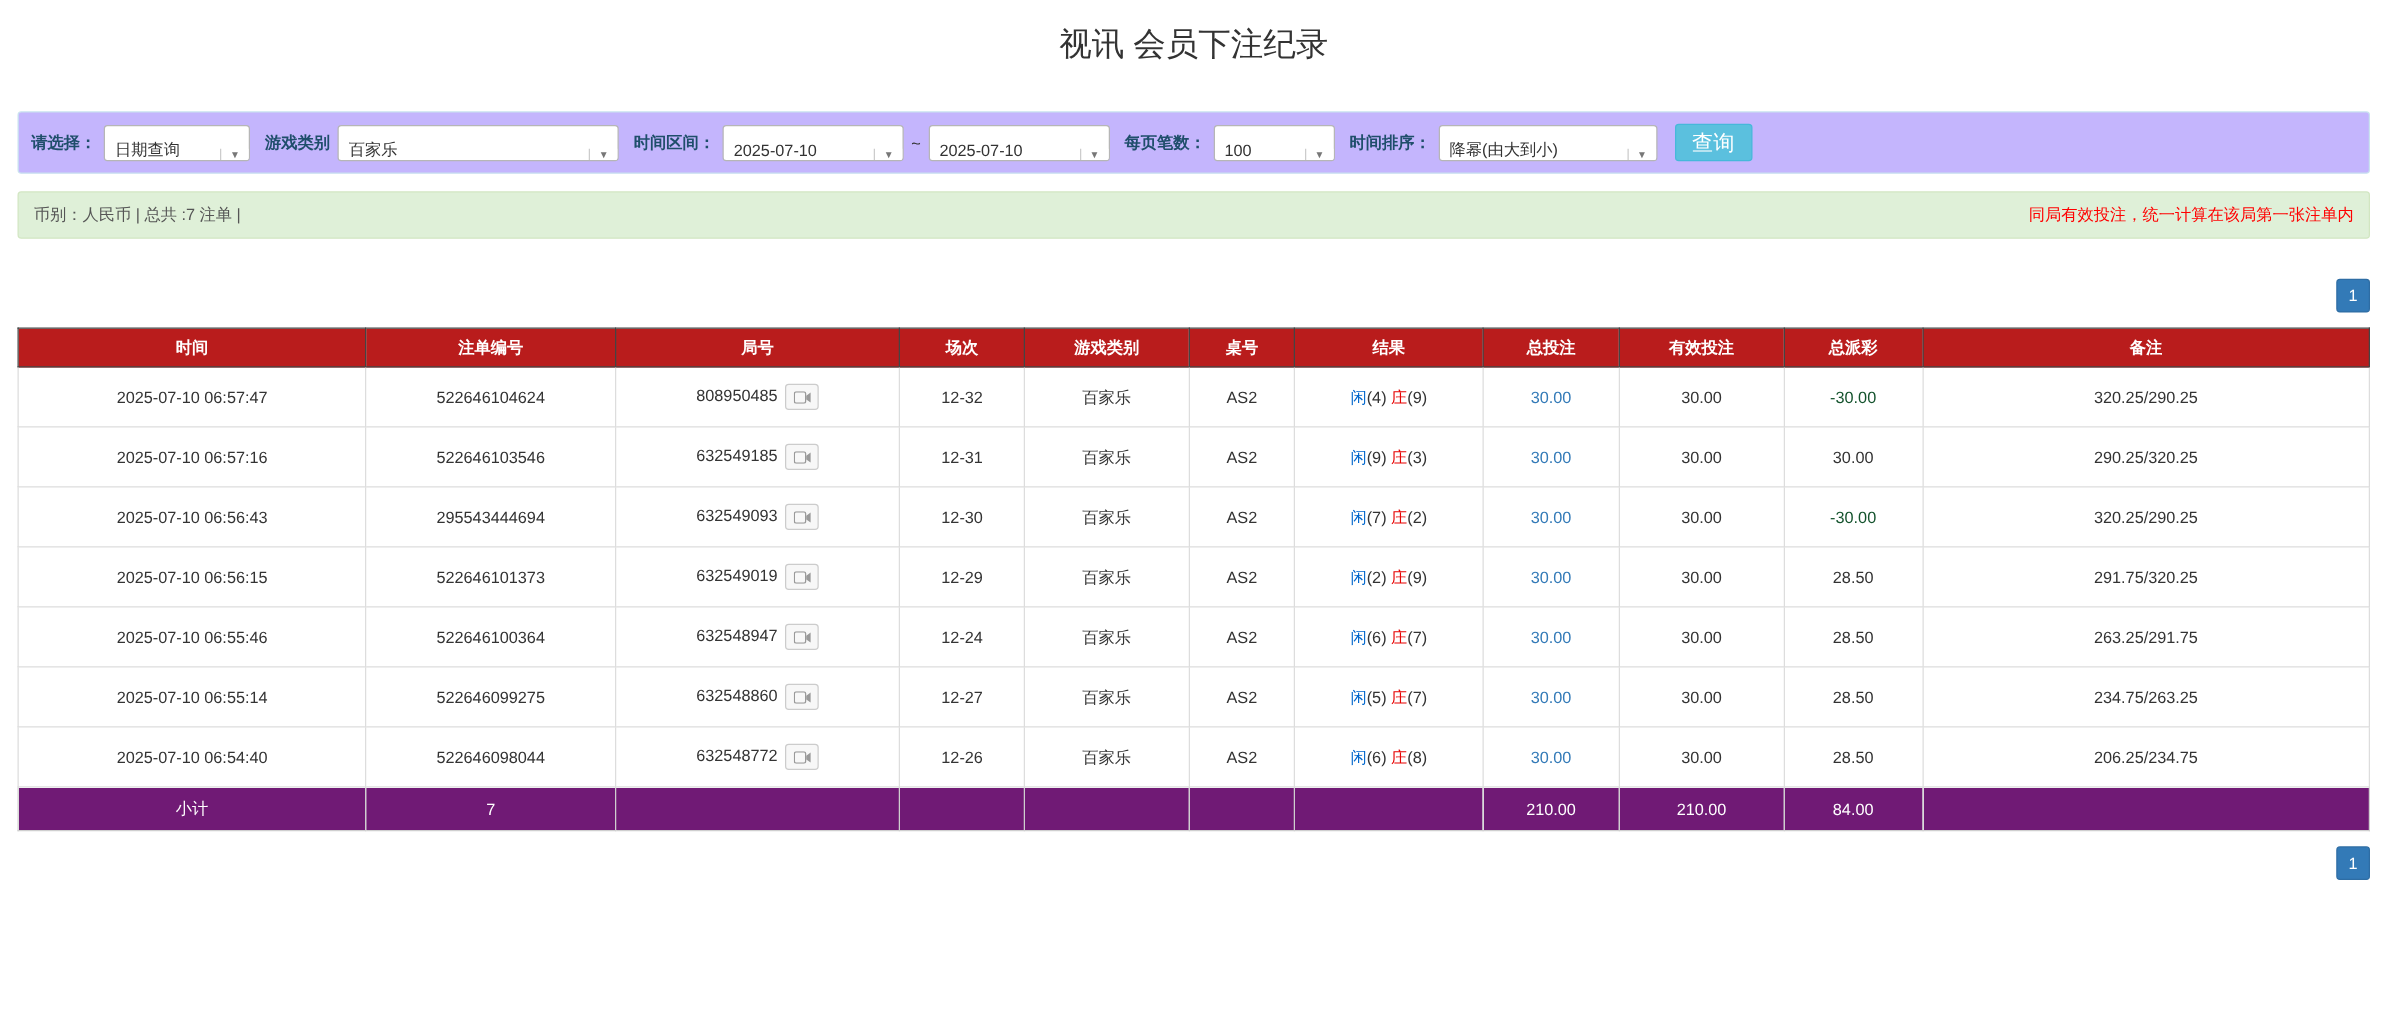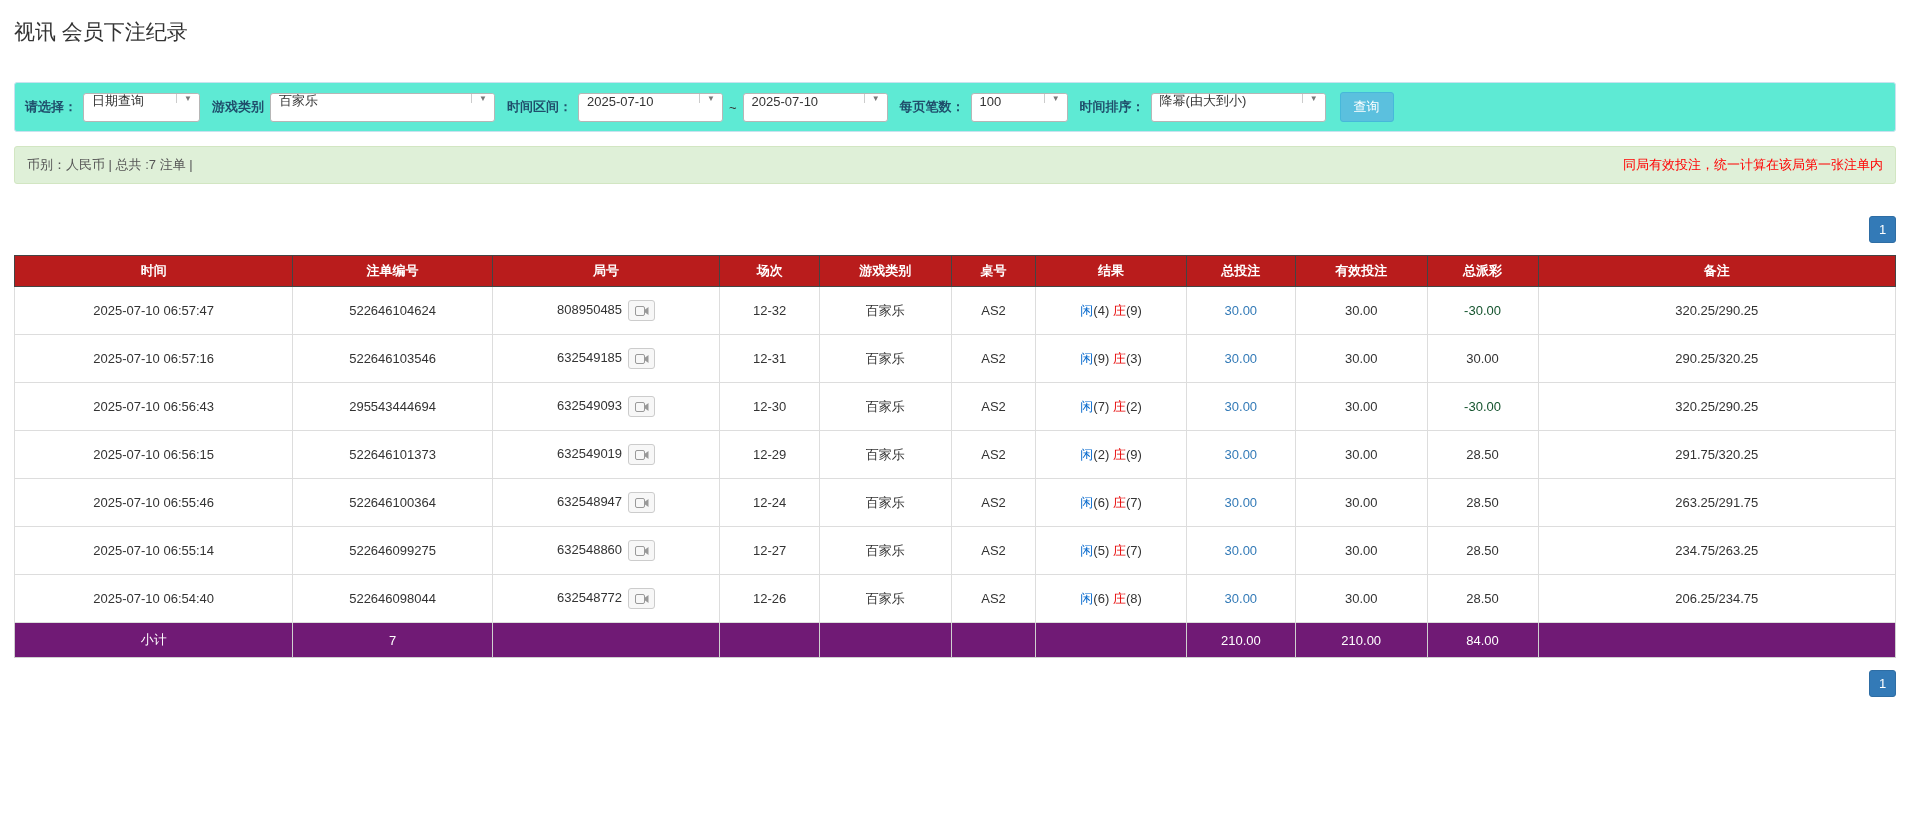--- a/index.html
+++ b/index.html
@@ -1,51 +1,51 @@
 <!DOCTYPE html>
 <html><head>
 <meta charset="utf-8">
 <style>
   * { box-sizing: border-box; }
   html,body { margin:0; padding:0; background:#fff; }
   body { font-family:"Liberation Sans","DejaVu Sans",sans-serif; color:#333; font-size:13px; }
   .container { padding:6px 14px 24px; min-width:1200px; }
 
-  .page-title { font-size:21px; font-weight:400; color:#333; margin:12px 0 16px; }
+  .page-title { font-size:26px; font-weight:400; color:#333; margin:12px 0 16px;text-align:center; }
 
   
   .filter-bar {
     display:flex; align-items:center; gap:12px;
-    background:#5eead4; border:1px solid #c9e2ef; border-radius:3px;
+    background:#c4b5fd; border:1px solid #c9e2ef; border-radius:3px;
     padding:9px 10px; white-space:nowrap;margin-top:36px;
   }
   .filter-group { display:flex; align-items:center; gap:6px; }
   .filter-label { font-weight:bold; color:#1f4e6b; font-size:13px; }
   .combo {
-    display:inline-flex; align-items:flex-start; height:29px;
+    display:inline-flex; align-items:flex-end; height:29px;
     background:#fff; border:1px solid #b6b6b6; border-radius:3px; overflow:hidden;
   }
   .combo input {
     border:0; outline:0; background:transparent; padding:0 8px;
     font-size:13px; color:#333; font-family:inherit; width:110px;
   }
   .combo-query input { width:92px; }
   .combo-game  input { width:200px; }
   .combo-date  input { width:120px; }
   .combo-size  input { width:72px; }
   .combo-sort  input { width:150px; }
   .caret-box {
     width:23px; display:flex; align-items:center; justify-content:center;
     border-left:1px solid #ccc; color:#777; font-size:8px; background:#fff; cursor:pointer;
   }
   .tilde { color:#333; font-size:13px; }
   .search-btn {
     height:30px; padding:0 13px; margin-left:2px;
     background:#5bc0de; border:1px solid #46b8da; border-radius:3px;
-    color:#fff; font-size:13px; cursor:pointer; font-family:inherit;
+    color:#fff; font-size:17px; cursor:pointer; font-family:inherit;
   }
 
   
   .summary-bar {
     display:flex; justify-content:space-between; align-items:flex-start;
     background:#dff0d8; border:1px solid #d2e6c2; border-radius:3px;
     padding:9px 12px; margin-top:14px; font-size:13px;
   }
   .summary-left { color:#555; }
   .summary-right { color:#ff0000; }

